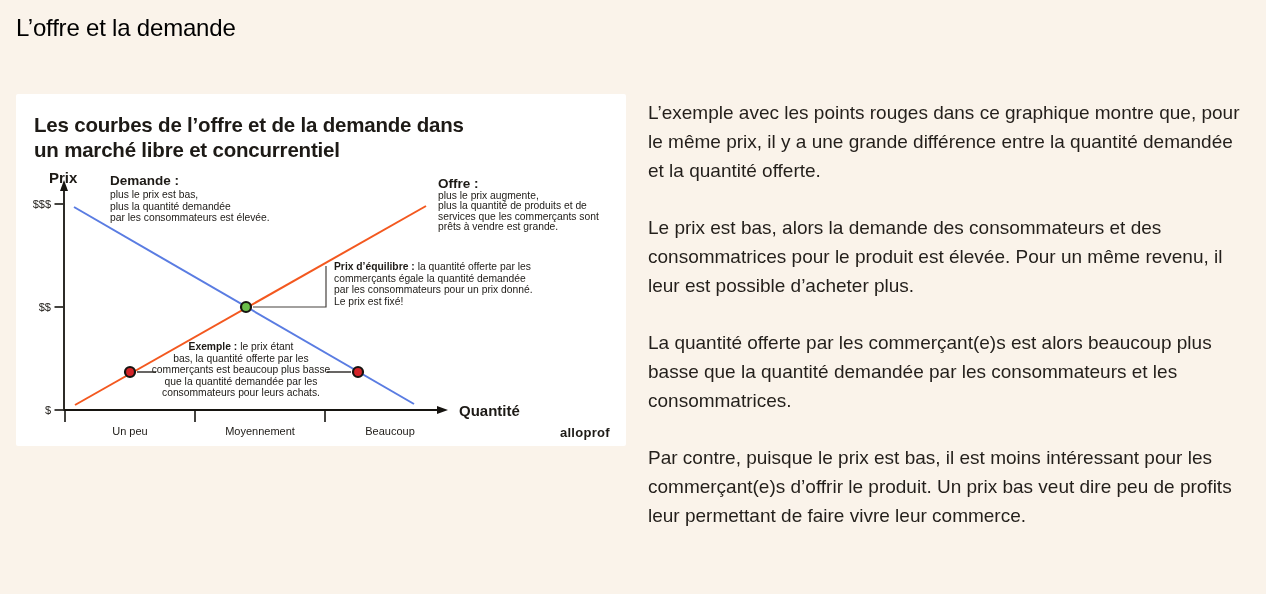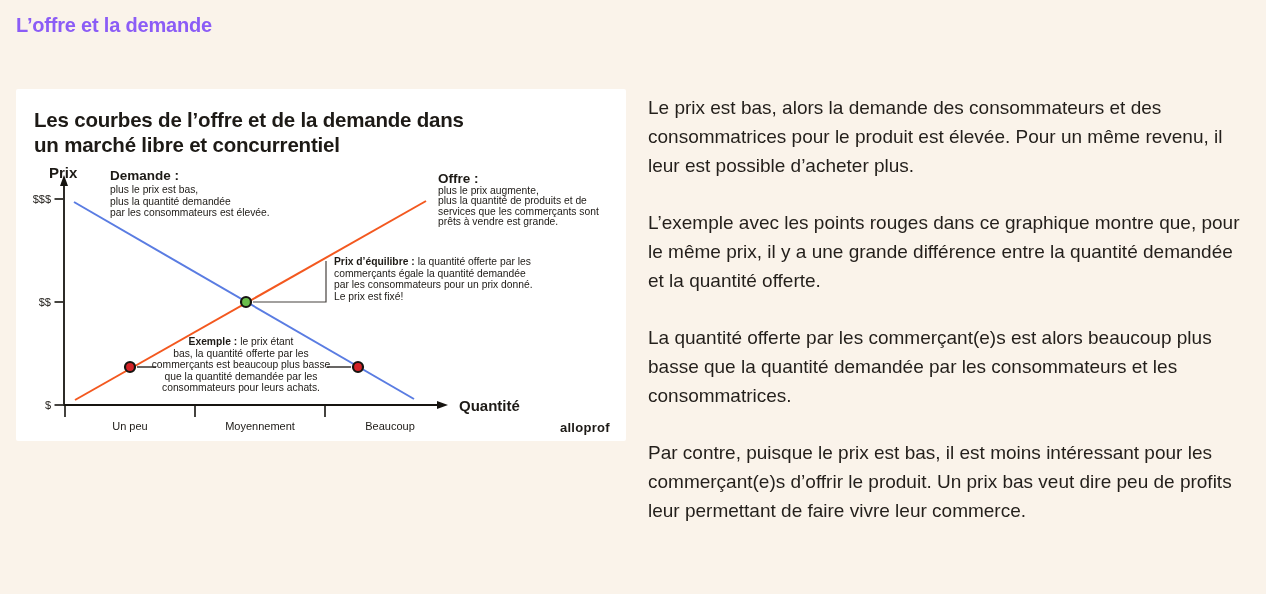--- a/index.html
+++ b/index.html
@@ -7,24 +7,24 @@
   body {
     width: 1266px; height: 594px;
     background: #faf3ea;
     font-family: "Liberation Sans", sans-serif;
     color: #231f1b;
     overflow: hidden;
   }
   .page { padding: 14px 20px 0 16px; }
   .page-title {
     margin: 0;
-    font-size: 20px;
-    font-weight: bold;
+    font-size: 24px;
+    font-weight: normal;
     letter-spacing: -0.2px;
-    color: #8b5cf6;
+    color: #000000;
   }
   .content {
     margin-top: 52px;
     display: flex;
     align-items: flex-start;
     gap: 22px;
   }
   .figure-card {
     flex: 0 0 auto;
     width: 610px; height: 352px;
@@ -121,20 +121,20 @@
 
         <circle cx="230" cy="213" r="5" fill="#6abe4b" stroke="#161410" stroke-width="2.2"></circle>
         <circle cx="114" cy="278" r="5" fill="#d42328" stroke="#161410" stroke-width="2.2"></circle>
         <circle cx="342" cy="278" r="5" fill="#d42328" stroke="#161410" stroke-width="2.2"></circle>
 
         <text class="logo-text" x="594" y="343" text-anchor="end">alloprof</text>
       </svg>
     </div>
 
     <div class="article">
+      <p>L’exemple avec les points rouges dans ce graphique montre que, pour le même prix, il y a une grande différence entre la quantité demandée et la quantité offerte.</p>
       <p>Le prix est bas, alors la demande des consommateurs et des consommatrices pour le produit est élevée. Pour un même revenu, il leur est possible d’acheter plus.</p>
-      <p>L’exemple avec les points rouges dans ce graphique montre que, pour le même prix, il y a une grande différence entre la quantité demandée et la quantité offerte.</p>
       <p>La quantité offerte par les commerçant(e)s est alors beaucoup plus basse que la quantité demandée par les consommateurs et les consommatrices.</p>
       <p>Par contre, puisque le prix est bas, il est moins intéressant pour les commerçant(e)s d’offrir le produit. Un prix bas veut dire peu de profits leur permettant de faire vivre leur commerce.</p>
     </div>
 
   </div>
 </div>
 
 </body></html>

